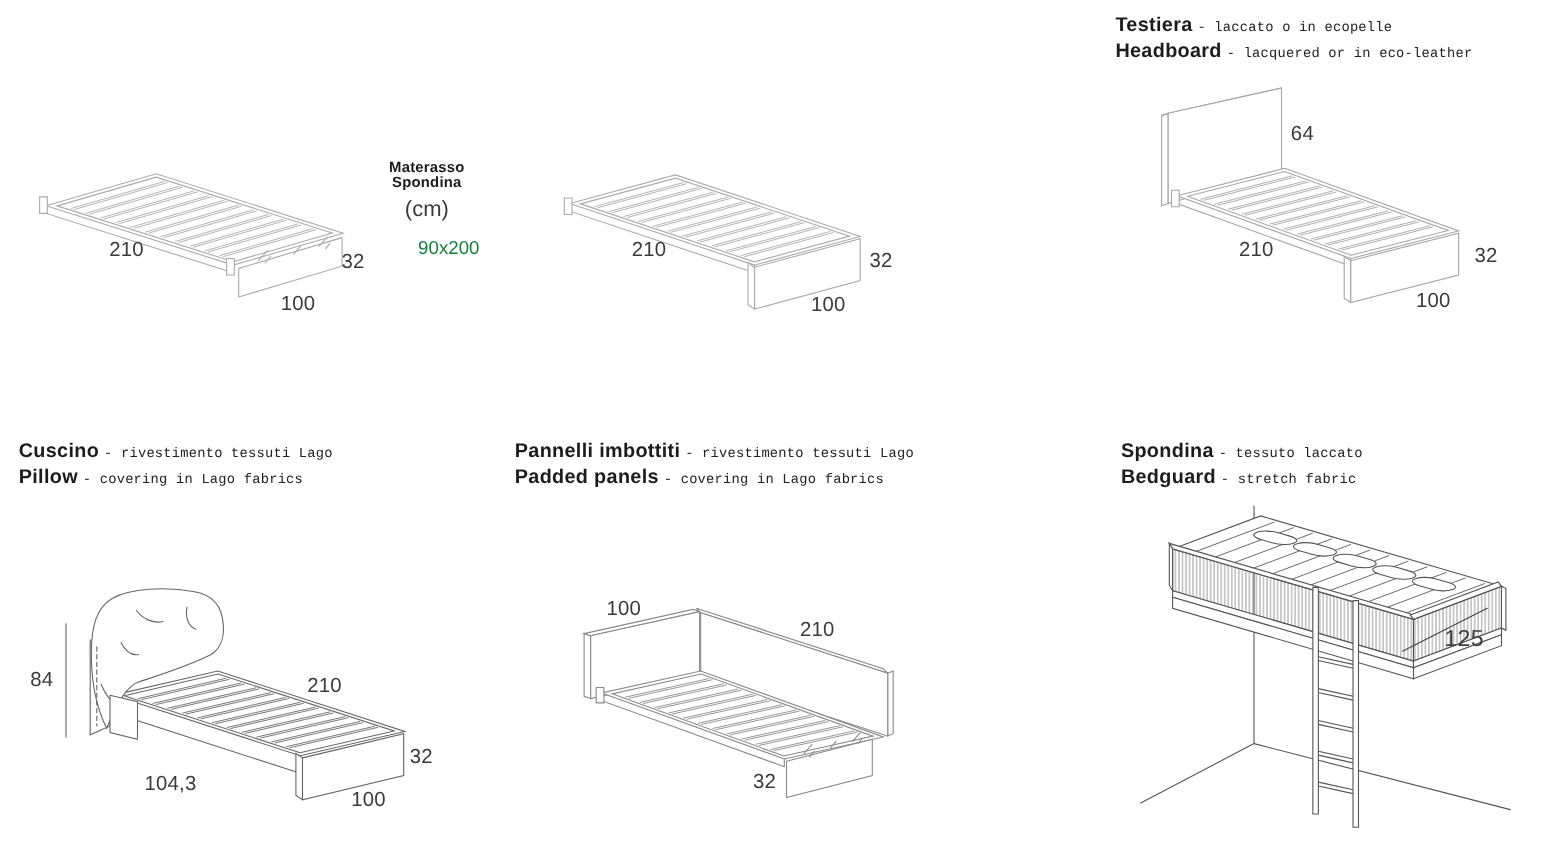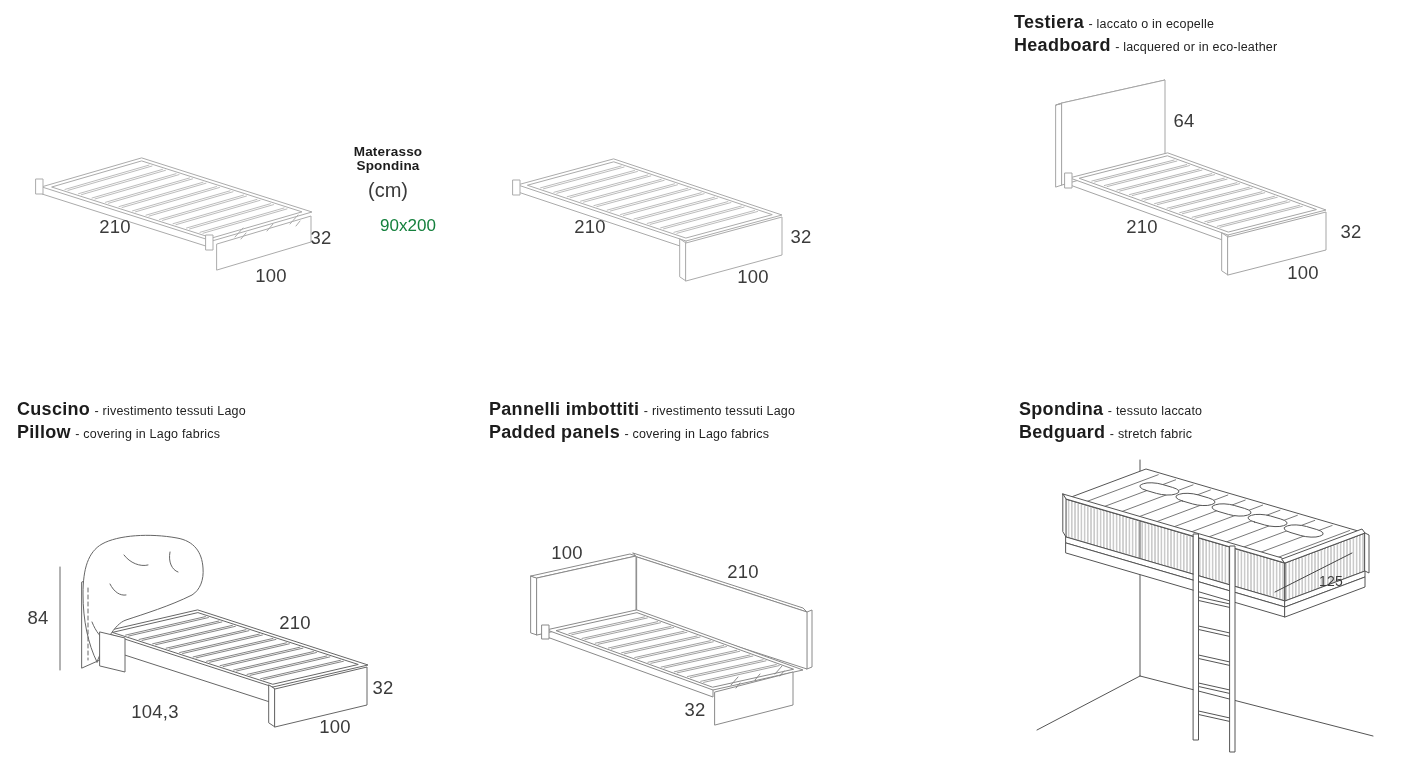--- a/index.html
+++ b/index.html
@@ -3,24 +3,24 @@
 <meta charset="utf-8">
 <style>
   html,body{margin:0;padding:0;background:#fff;}
   .page{position:relative;width:1415px;height:770px;background:#ffffff;overflow:hidden;
         font-family:"Liberation Sans",sans-serif;}
   .sec{position:absolute;left:0;top:0;width:0;height:0;}
   svg.drawing{position:absolute;overflow:visible;}
   svg.drawing g *{vector-effect:non-scaling-stroke;}
   .dim{position:absolute;transform:translate(-50%,-50%);font-size:18.5px;color:#3b3b3b;
        white-space:nowrap;letter-spacing:.2px;}
-  .dim.small{font-size:14px;text-align:right;}
+  .dim.small{font-size:21px;text-align:right;}
   .title{position:absolute;color:#1c1c1c;line-height:21px;white-space:nowrap;}
   .title .nm{font-weight:700;font-size:18px;letter-spacing:.3px;}
-  .title .ds{font-weight:400;font-size:12.5px;color:#222;letter-spacing:.2px;}
+  .title .ds{font-weight:400;font-size:12.5px;color:#222;letter-spacing:.2px;font-family:Liberation Mono, monospace;}
   .mline{position:absolute;transform:translateX(-50%);white-space:nowrap;}
   .m-bold{font-weight:700;font-size:13.5px;color:#1c1c1c;letter-spacing:.2px;}
   .m-cm{font-size:20px;color:#3b3b3b;}
   .m-size{font-size:17px;color:#15803d;margin-left:20px;}
 </style>
 </head>
 <body>
 
 <div class="page">
 
@@ -125,21 +125,21 @@
       </g>
     </svg>
     <span class="dim" style="left:38px;top:618px">84</span>
     <span class="dim" style="left:295px;top:623px">210</span>
     <span class="dim" style="left:155px;top:712px">104,3</span>
     <span class="dim" style="left:383px;top:688px">32</span>
     <span class="dim" style="left:335px;top:727px">100</span>
   </div>
 
   <div class="sec">
-    <div class="title" style="left:489px;top:399px">
+    <div class="title" style="left:468px;top:399px">
       <div><span class="nm">Pannelli imbottiti</span>
            <span class="ds">- rivestimento tessuti Lago</span></div>
       <div><span class="nm">Padded panels</span>
            <span class="ds">- covering in Lago fabrics</span></div>
     </div>
     <svg class="drawing" style="left:503px;top:538px" width="330" height="230" viewBox="0 0 330 230">
       <g stroke="#8a8a8a" fill="none" stroke-width="1" stroke-linecap="round">
         <polygon points="28,38 34,40 34,97 28,95" fill="#fff"></polygon>
         <polygon points="28,38 127,16 133,18 34,40" fill="#fff"></polygon>
         <polygon points="34,40 133,18 133,75 34,97" fill="#fff"></polygon>

